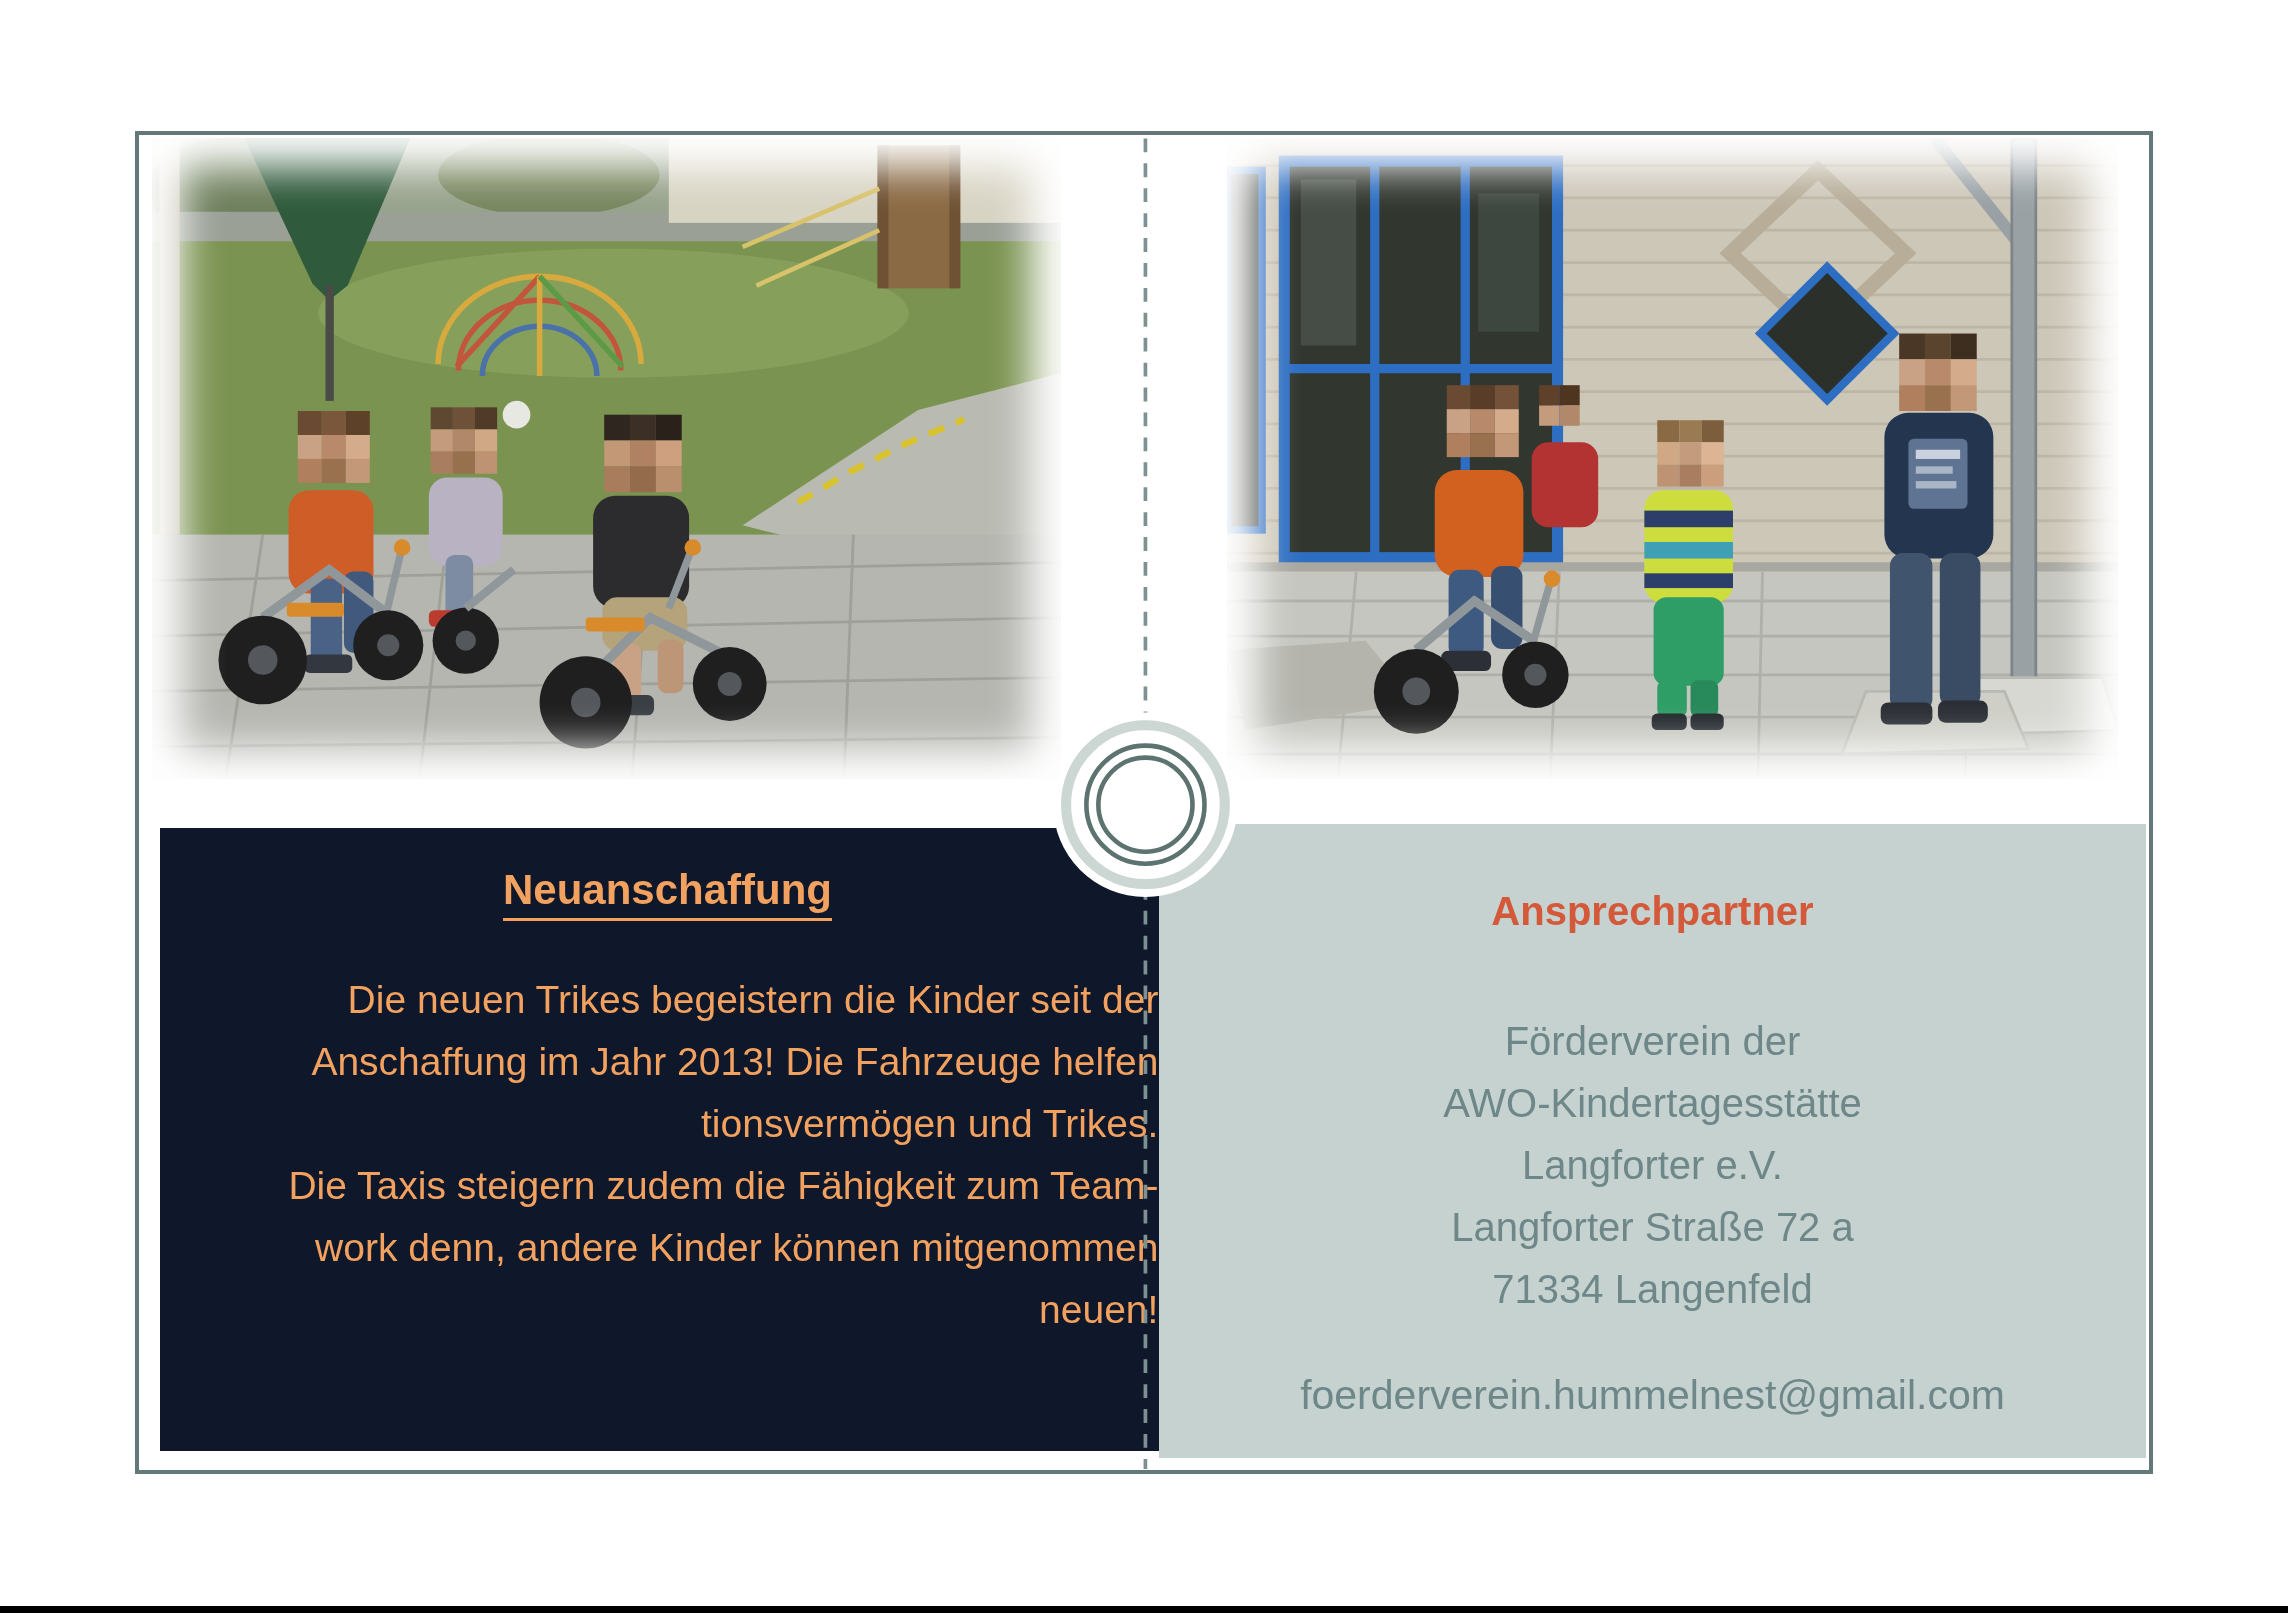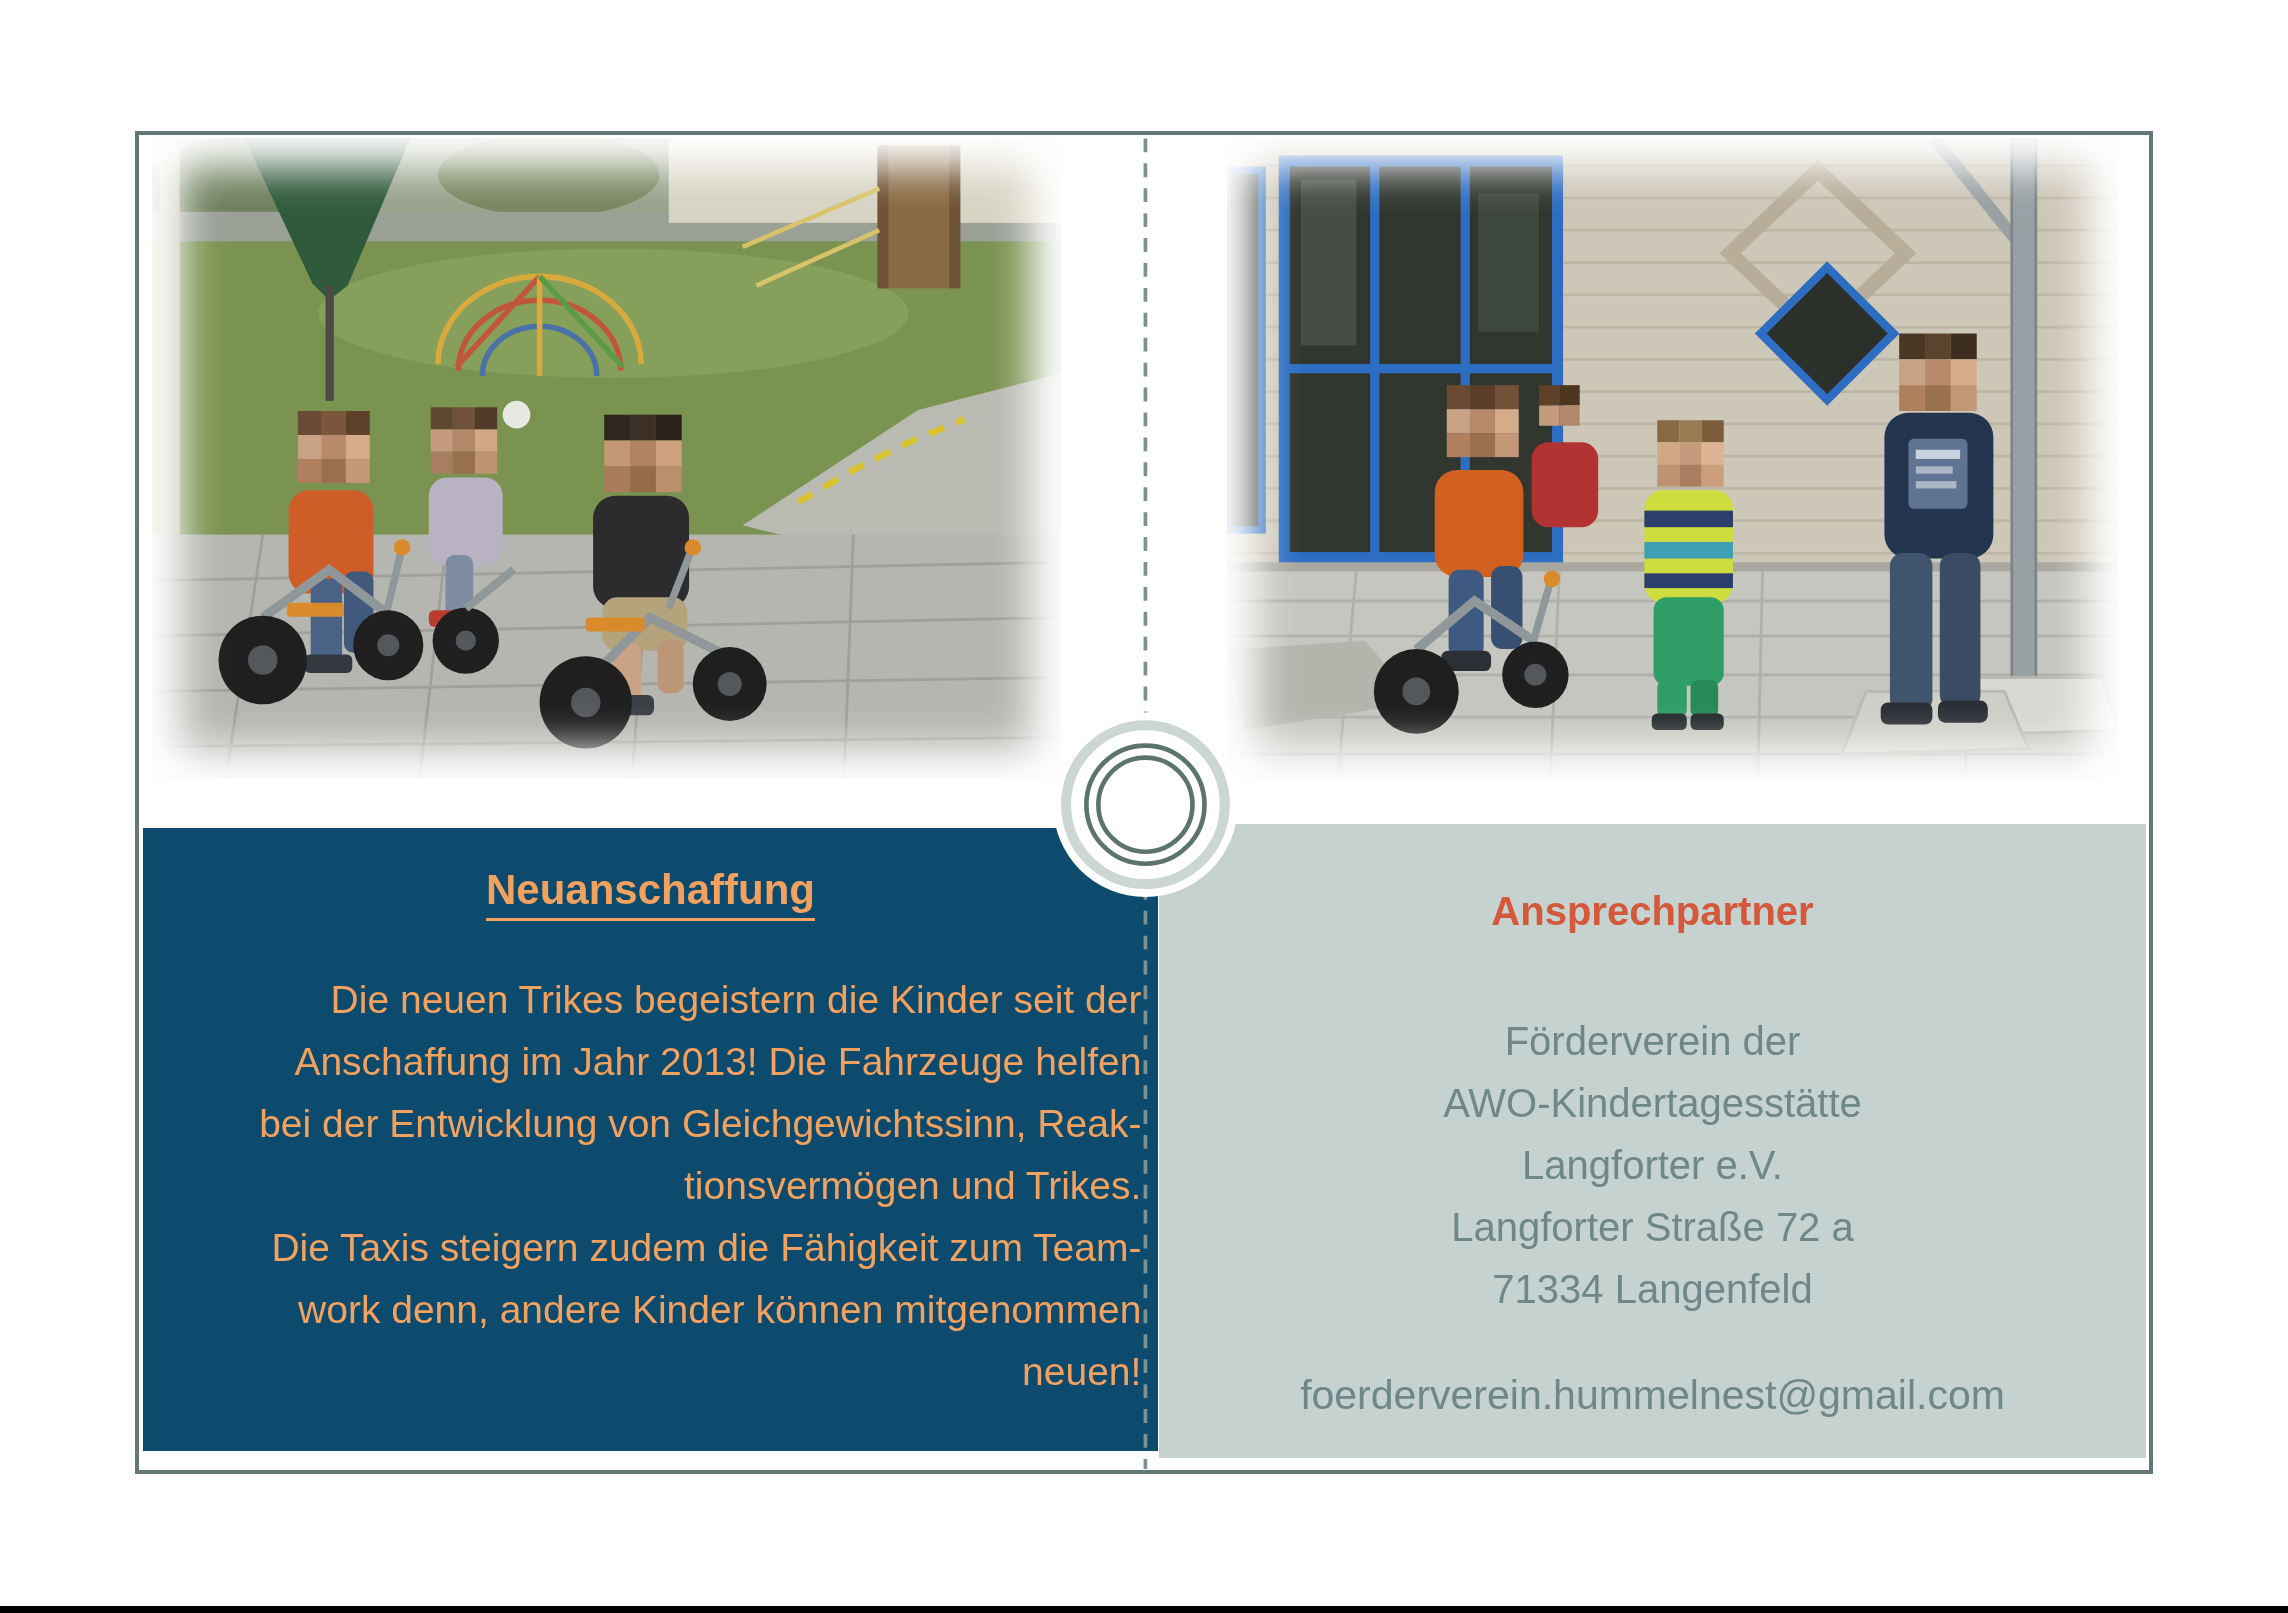--- a/index.html
+++ b/index.html
@@ -9,21 +9,21 @@
          border:4.6px solid #64787A;box-sizing:border-box;}
   .bottom-edge{position:absolute;left:0;top:1606px;width:2289px;height:7.4px;background:#000;}
 
   .photo{position:absolute;top:138px;height:641px;overflow:hidden;background:#fff;}
   .photo svg{display:block;width:100%;height:100%;}
   .photo .fade{position:absolute;inset:0;box-shadow:inset 0 0 41px 29.5px #ffffff;pointer-events:none;}
   .photo-left{left:152px;width:909px;}
   .photo-right{left:1227px;width:891px;}
 
   .panel{position:absolute;box-sizing:border-box;text-align:center;}
-  .panel-left{left:143px;top:828px;width:1015px;height:623px;background:#0c4a6e;
+  .panel-left{left:160px;top:828px;width:1015px;height:623px;background:#0f172a;
               color:#F2A15F;padding:39px 16.6px 0 16.6px;}
   .panel-right{left:1159px;top:824px;width:987px;height:634px;background:#C6D2CF;
                color:#6E8788;padding:44px 18.5px 0 18.5px;}
 
   .panel-left .title{display:inline-block;font-size:42px;font-weight:bold;line-height:46px;
                      border-bottom:3.7px solid #F2A15F;padding-bottom:4.6px;}
   .panel-left .lines{margin-top:48px;font-size:39px;line-height:62px;text-align:right;}
   .panel-right .title{display:inline-block;font-size:40px;font-weight:bold;line-height:46px;color:#D4583A;margin-top:20px;}
   .panel-right .lines{margin-top:76px;font-size:40px;line-height:62px;}
   .panel-right .email{margin-top:44px;font-size:41px;line-height:62px;}
@@ -299,21 +299,20 @@
       </g>
     </svg>
     <div class="fade"></div>
   </div>
 
   <div class="panel panel-left">
     <div class="title">Neuanschaffung</div>
     <div class="lines">
         <div>Die neuen Trikes begeistern die Kinder seit der</div>
         <div>Anschaffung im Jahr 2013! Die Fahrzeuge helfen</div>
-        <div>bei der Entwicklung von Gleichgewichtssinn, Reak-</div>
         <div>tionsvermögen und Trikes.</div>
         <div>Die Taxis steigern zudem die Fähigkeit zum Team-</div>
         <div>work denn, andere Kinder können mitgenommen</div>
         <div>neuen!</div>
       </div>
   </div>
 
   <div class="panel panel-right">
     <div class="title">Ansprechpartner</div>
     <div class="lines">

